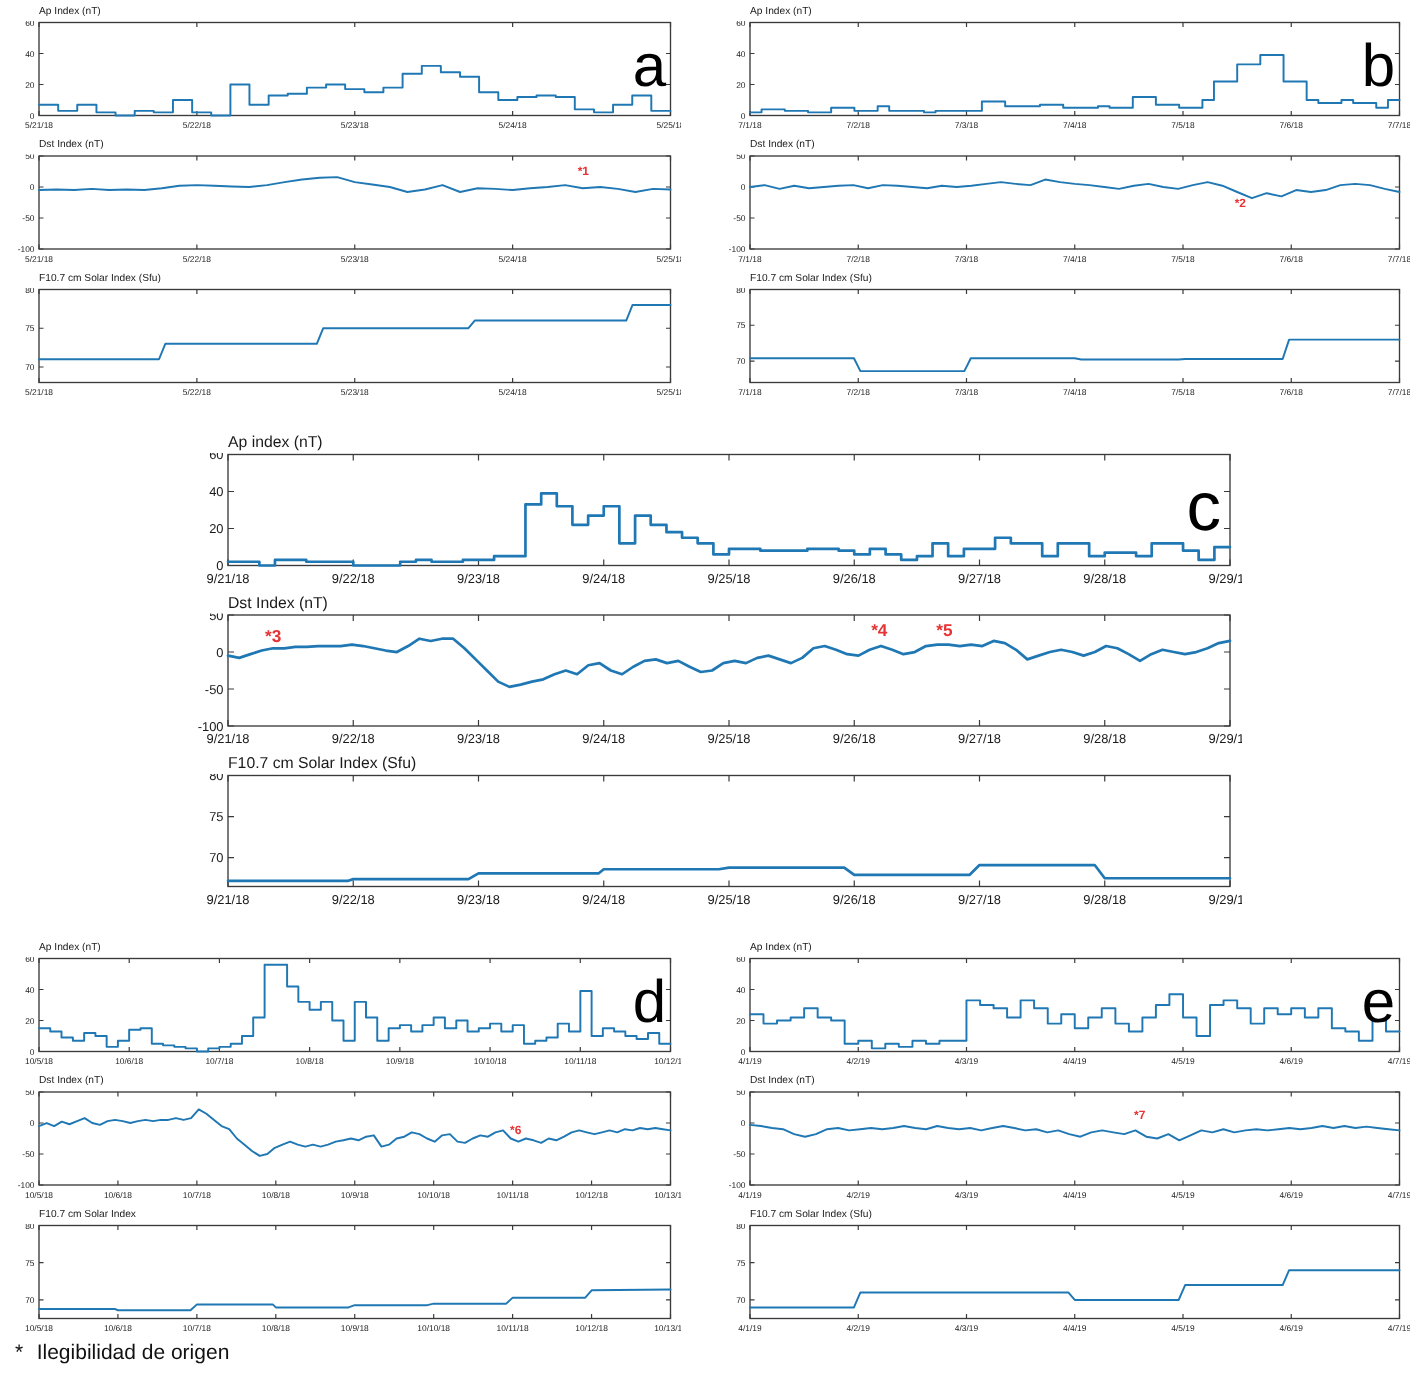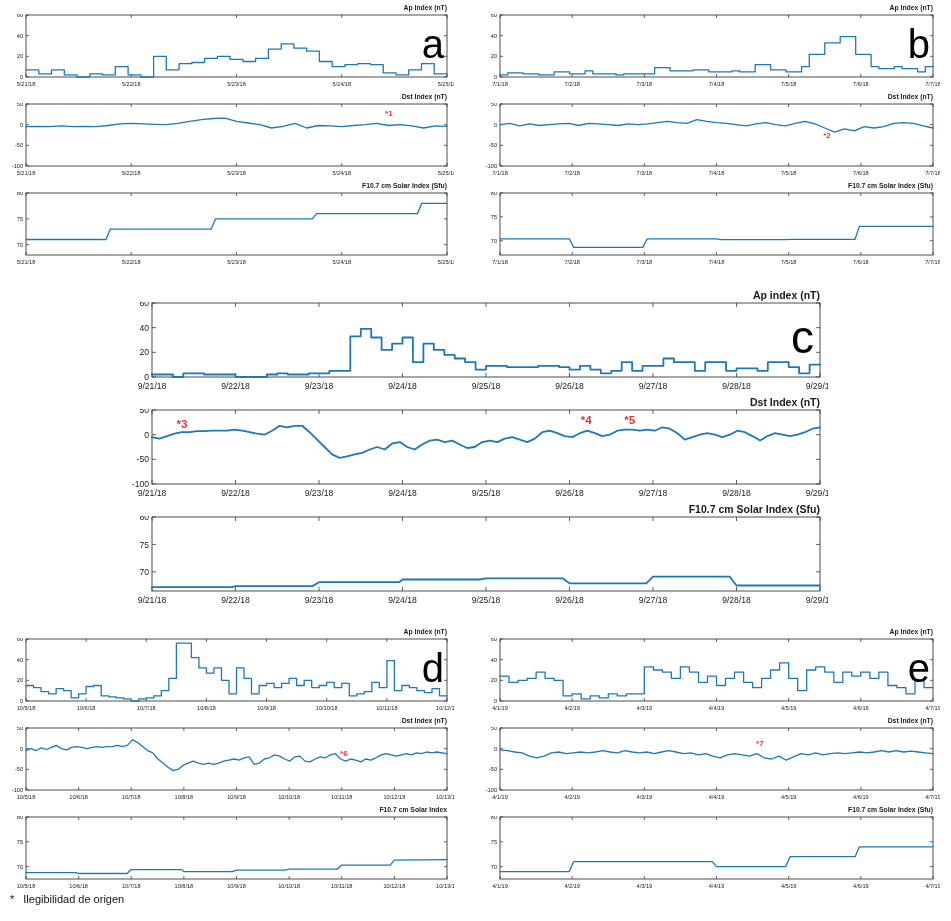--- a/index.html
+++ b/index.html
@@ -4,24 +4,24 @@
 <style>
   html,body{margin:0;padding:0;background:#ffffff;}
   body{width:951px;height:921px;font-family:"Liberation Sans", sans-serif;overflow:hidden;}
   #fig{position:relative;width:951px;height:921px;background:#fff;}
   .panel{position:absolute;}
   .panel-a{left:4px;  top:2px;   width:450px;}
   .panel-b{left:478px; top:2px;   width:462px;}
   .panel-c{left:122px; top:288px; width:706px;}
   .panel-d{left:4px;  top:626px; width:450px;}
   .panel-e{left:478px; top:626px; width:462px;}
-  .sub-title{font-weight:bold;color:#1a1a1a;text-align:right;white-space:nowrap;}
+  .sub-title{font-weight:normal;color:#1a1a1a;text-align:left;white-space:nowrap;}
   .panel-letter{position:absolute;color:#000;line-height:1;font-family:"Liberation Sans",sans-serif;}
   svg{display:block;}
-  .footnote{position:absolute;left:10px;top:893px;font-size:11px;color:#111;}
+  .footnote{position:absolute;left:10px;top:893px;font-size:14px;color:#111;}
   .footnote .mark{margin-right:9px;}
 </style>
 </head>
 <body>
 
 <div id="fig">
   <div class="panel panel-a">
       <div class="sub-title" style="height: 12px; line-height: 12px; font-size: 6.8px; margin-left: 22px; width: 421px;">Ap Index  (nT)</div>
       <svg width="450" height="77">
         <rect x="22" y="1" width="421" height="62" fill="none" stroke="#3a3a3a" stroke-width="0.9"></rect>

